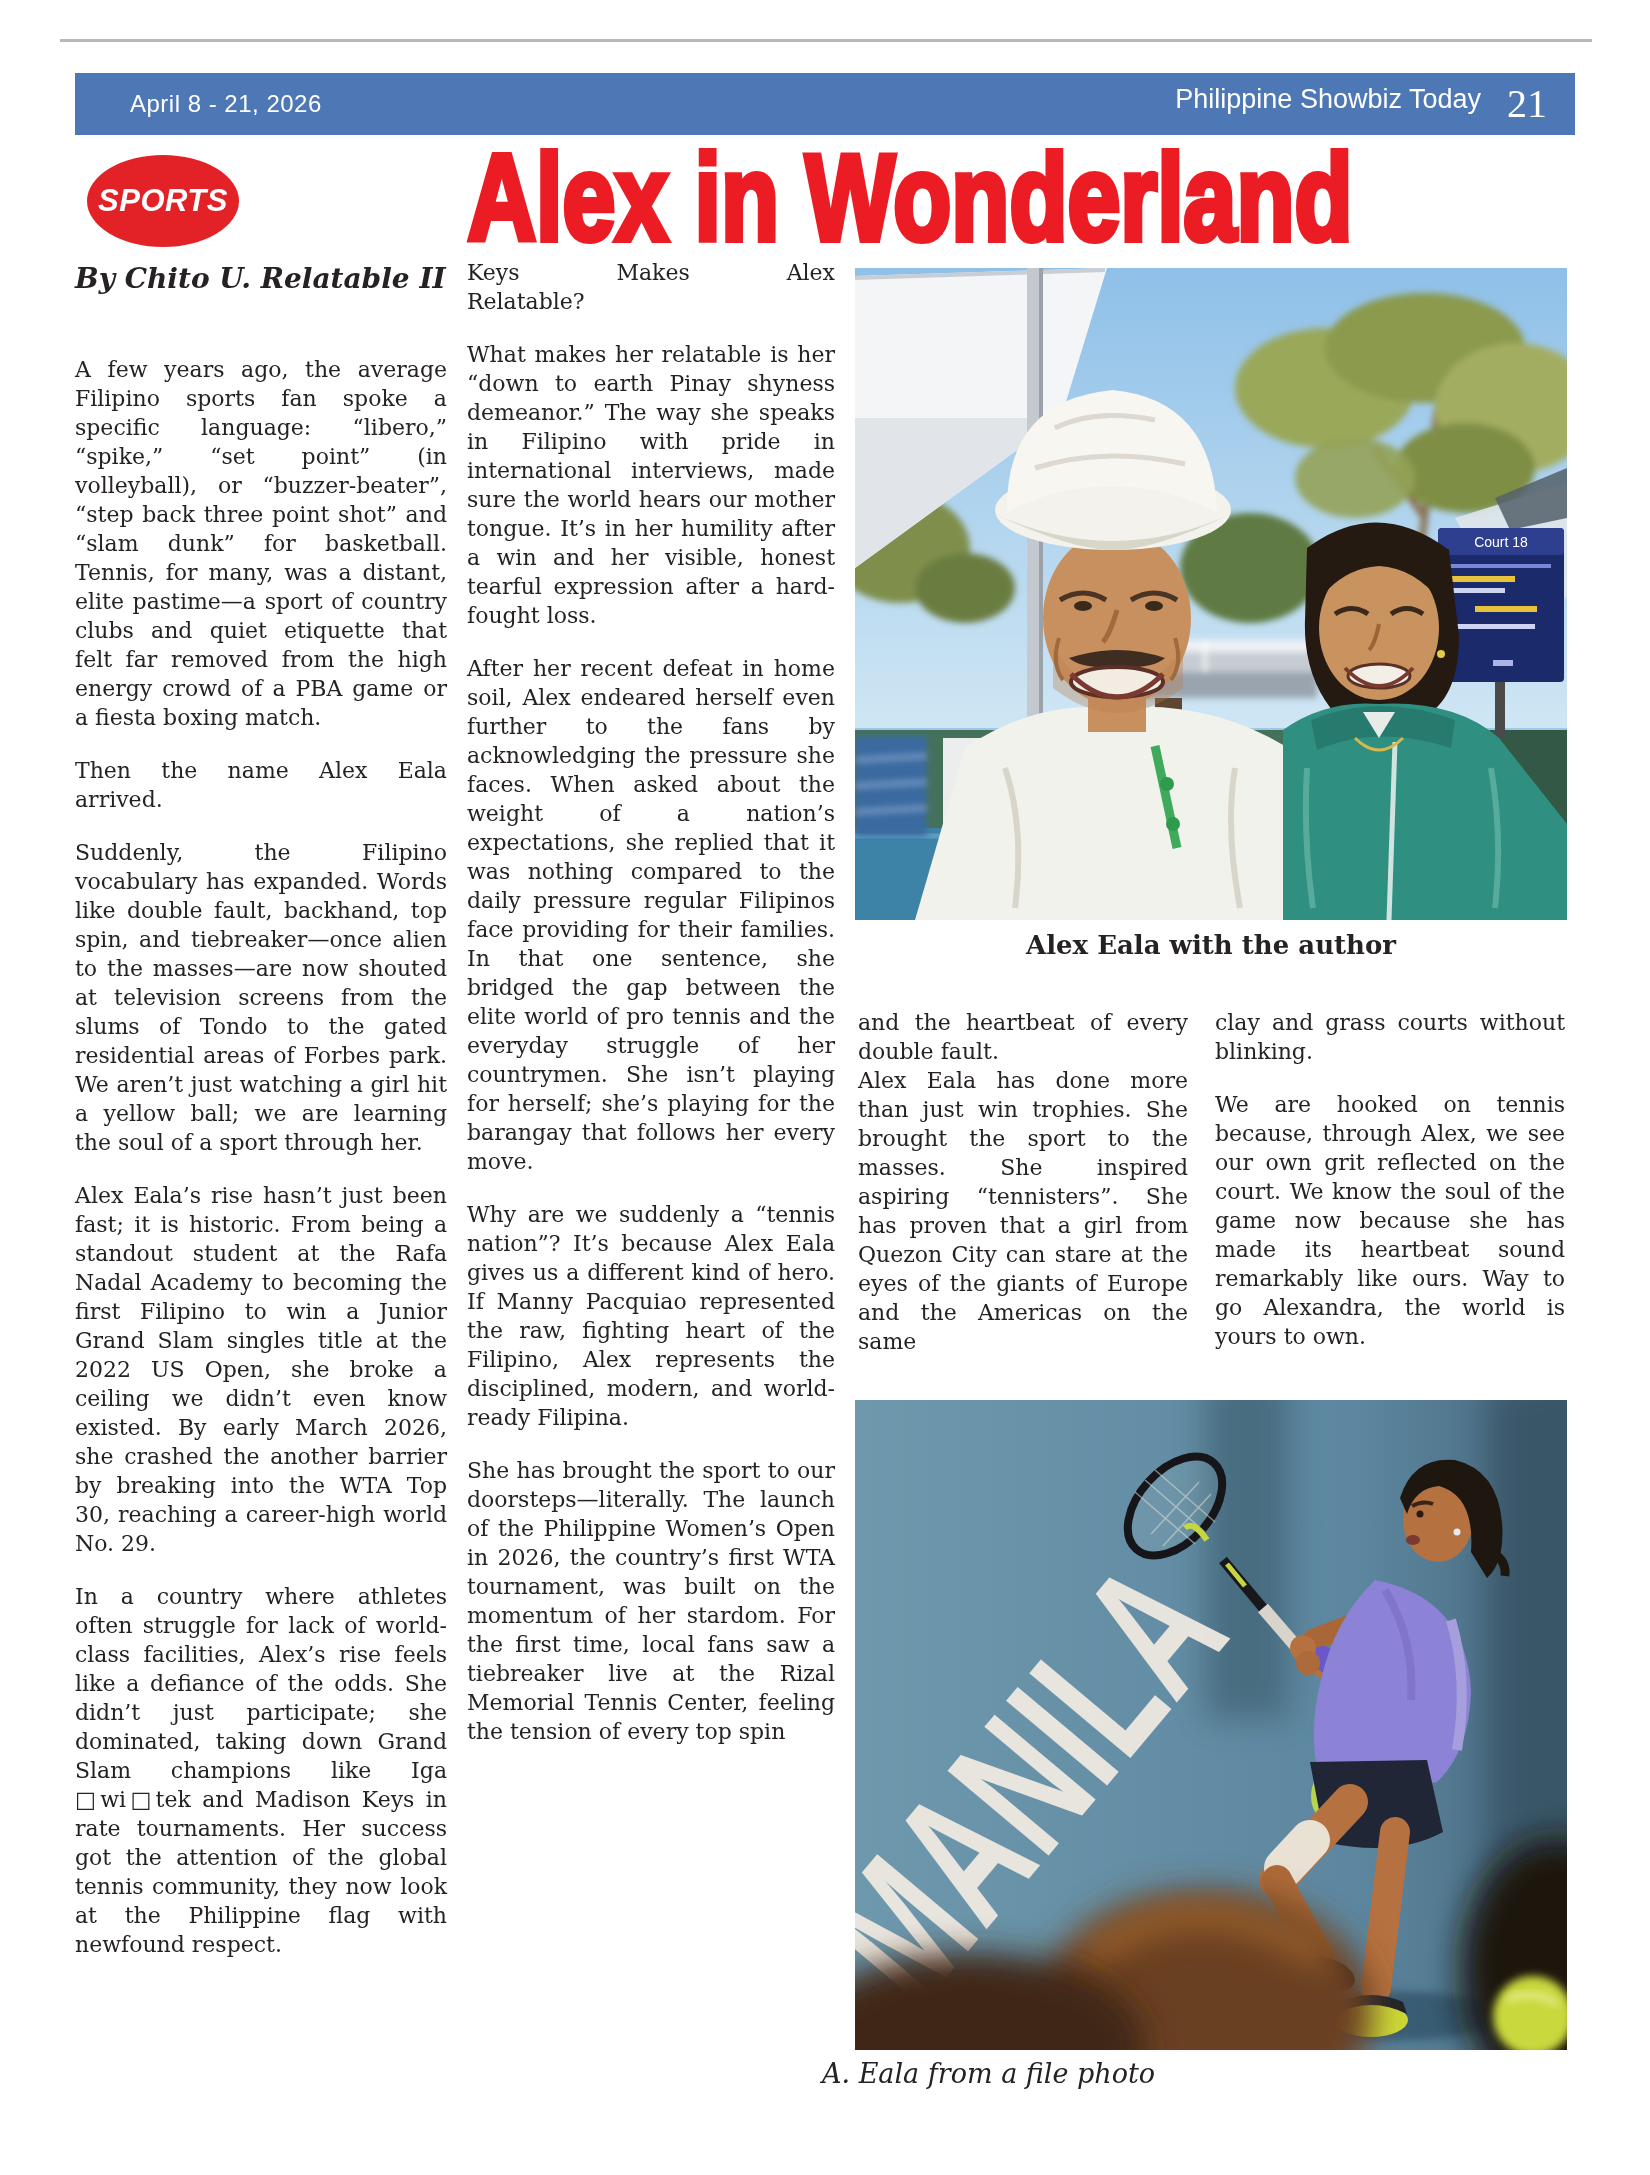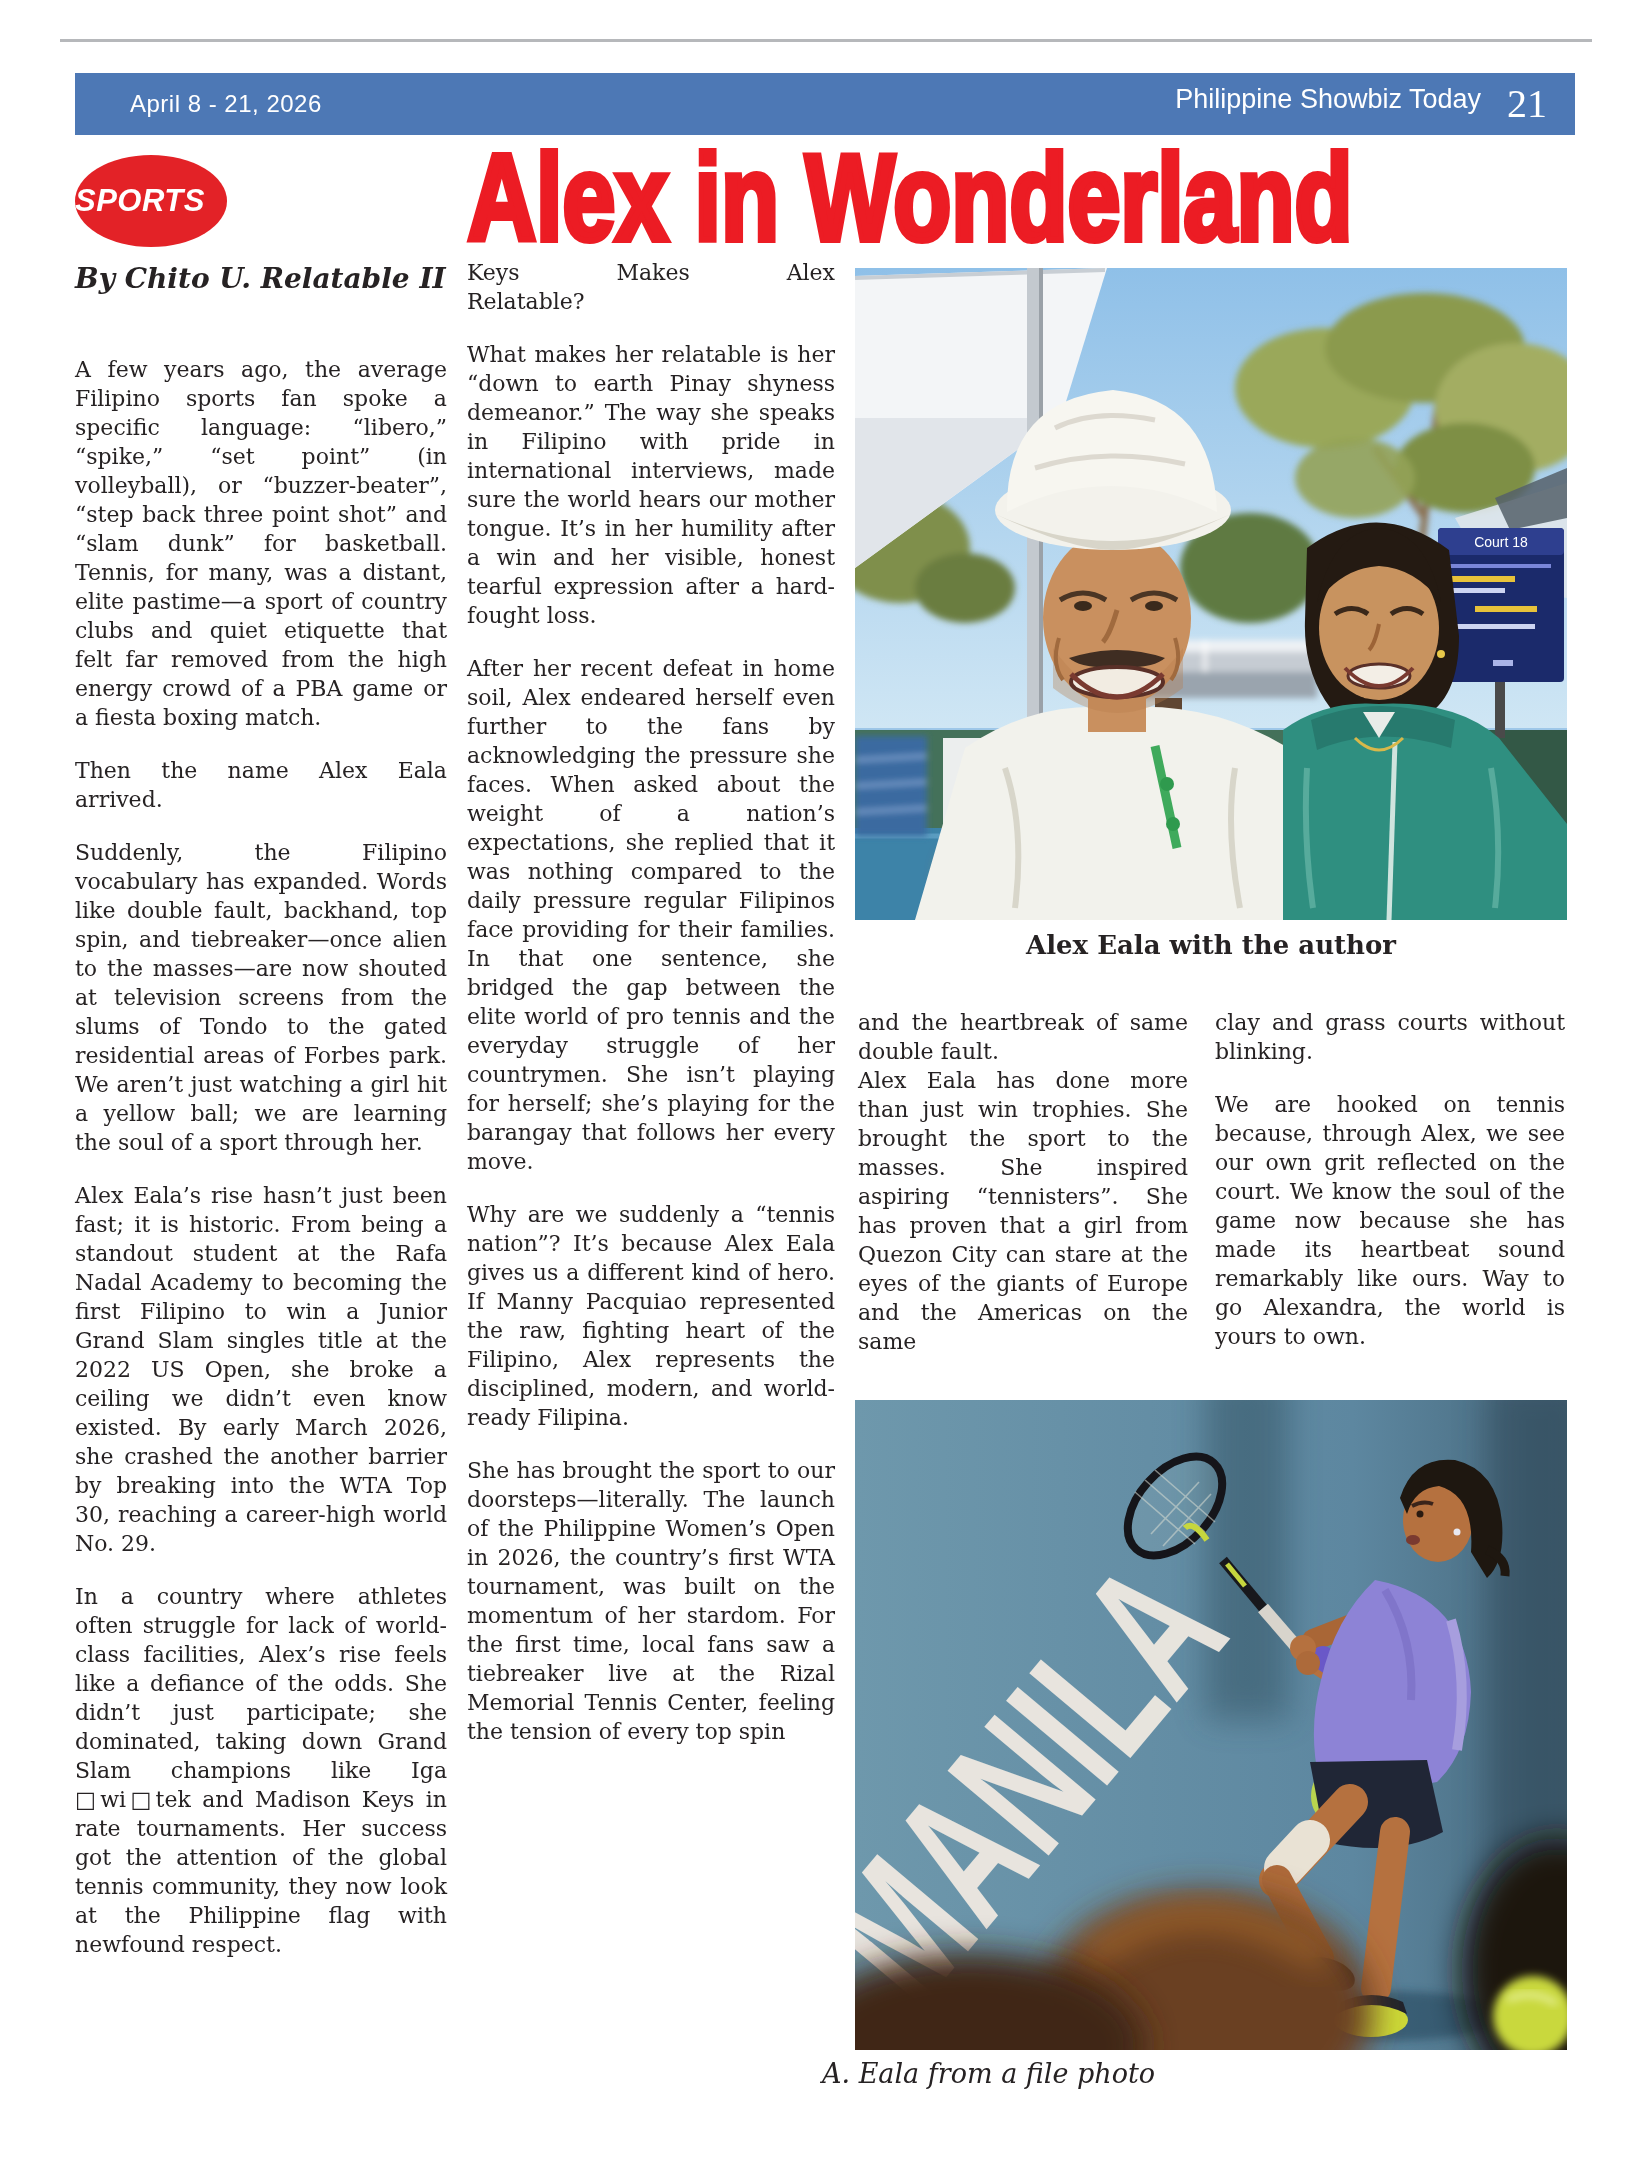--- a/index.html
+++ b/index.html
@@ -12,22 +12,22 @@
   
   .header-bar{left:75px;top:73px;width:1500px;height:62px;background:#4d78b5;
               display:flex;align-items:center;justify-content:space-between;
               font-family:"Liberation Sans", sans-serif;color:#ffffff;}
   .header-date{margin-left:55px;font-size:24px;font-weight:normal;letter-spacing:.5px;}
   .header-right{display:flex;margin-right:28px;gap:26px;}
   .header-pub{font-size:27px;}
   .header-page{font-family:"Liberation Serif", serif;font-size:40px;line-height:40px;}
 
   
-  .sports-badge{left:75px;top:155px;width:152px;height:92px;background:#e32227;border-radius:50%;
-                display:flex;align-items:center;justify-content:flex-start;}
+  .sports-badge{left:87px;top:155px;width:152px;height:92px;background:#e32227;border-radius:50%;
+                display:flex;align-items:center;justify-content:center;}
   .sports-badge span{color:#fff;font-family:"Liberation Sans", sans-serif;font-weight:bold;
                      font-style:italic;font-size:31px;letter-spacing:.5px;}
   .headline{left:250px;top:128px;width:1320px;text-align:center;color:#ec1c24;
             font-family:"Liberation Sans", sans-serif;font-weight:bold;font-size:100px;
             letter-spacing:0px;-webkit-text-stroke:5px #ec1c24;white-space:nowrap;
             transform:scale(.95,1.22);transform-origin:center top;}
   .byline{left:75px;top:262px;width:372px;font-weight:bold;font-style:italic;font-size:28px;}
 
   
   .col{position:absolute;text-align:justify;font-size:22px;line-height:29px;}
@@ -205,21 +205,21 @@
         <polygon points="508,444 540,444 524,470" fill="#e8ece8"></polygon>
         <path d="M540,474 L534,652" stroke="#cfe4de" stroke-width="5"></path>
         <path d="M500,470 Q524,494 548,470" stroke="#d8b84a" stroke-width="3" fill="none"></path>
         <path d="M452,500 Q448,570 458,640 M636,500 Q648,570 640,640" stroke="#57ab9c" stroke-width="6" fill="none"></path>
       </g>
     </svg>
   </div>
   <div class="abs caption1">Alex Eala with the author</div>
 
   <div class="col col3">
-    <p class="nogap">and the heartbreak of same double fault.</p>
+    <p class="nogap">and the heartbeat of every double fault.</p>
     <p>Alex Eala has done more than just win trophies. She brought the sport to the masses. She inspired aspiring “tennisters”. She has proven that a girl from Quezon City can stare at the eyes of the giants of Europe and the Americas on the same</p>
   </div>
   <div class="col col4">
     <p>clay and grass courts without blinking.</p>
     <p>We are hooked on tennis because, through Alex, we see our own grit reflected on the court. We know the soul of the game now because she has made its heartbeat sound remarkably like ours. Way to go Alexandra, the world is yours to own.</p>
   </div>
 
   <div class="abs photo photo2">
     <svg width="712" height="650" viewBox="0 0 712 650" xmlns="http://www.w3.org/2000/svg">
       <defs>

